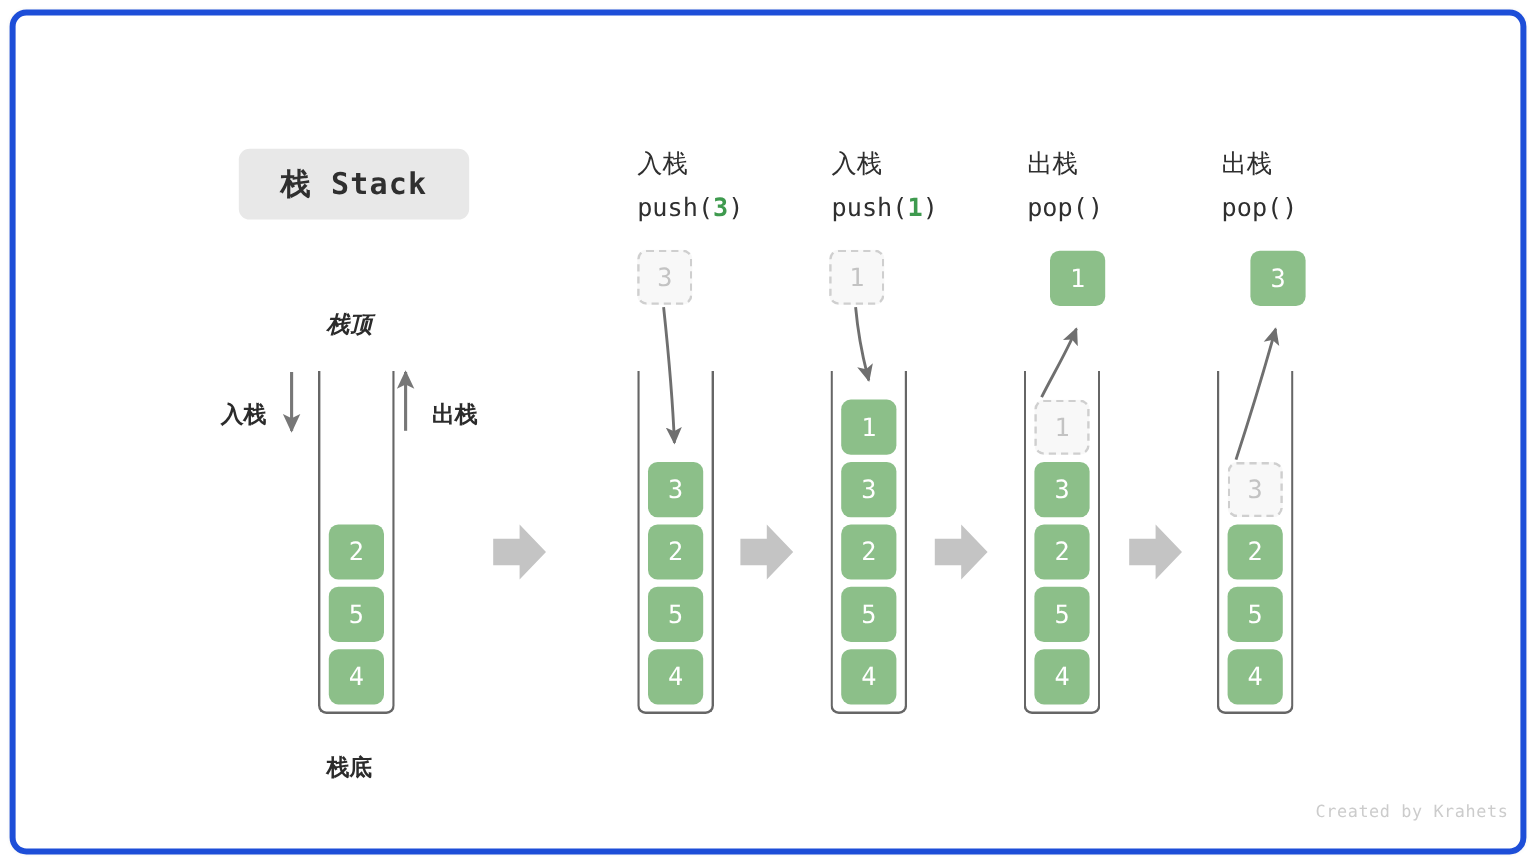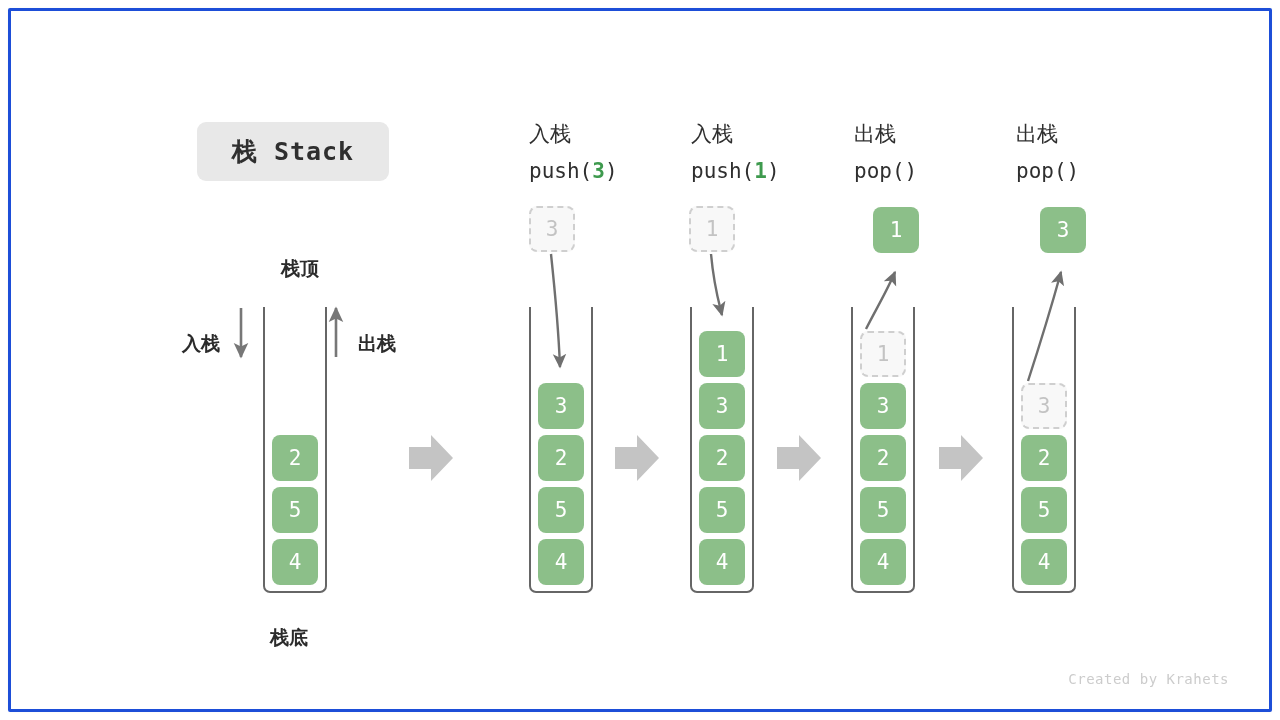--- a/index.html
+++ b/index.html
@@ -7,22 +7,22 @@
     width: 1280px; height: 720px;
     background: #ffffff;
     font-family: "Liberation Sans", "DejaVu Sans", sans-serif;
     overflow: hidden;
   }
   #card {
     position: absolute;
     left: 8px; top: 8px;
     width: 1264px; height: 704px;
     background: #ffffff;
-    border: 3px solid #1d4ed8;
-    border-radius: 2px;
+    border: 5px solid #1d4ed8;
+    border-radius: 14px;
     box-shadow: 0 0 3px rgba(0,0,0,0.045);
     overflow: hidden;
   }
   #stage { position: absolute; inset: 0; }
 
   
   #title-badge {
     position: absolute;
     left: 186px; top: 111px;
     width: 192px; height: 59px;
@@ -76,36 +76,36 @@
     background: #f8f8f8; color: #c3c3c3;
     border: 2px dashed #cfcfcf;
   }
 
   
   #overlay { position: absolute; inset: 0; width: 1264px; height: 704px; pointer-events: none; }
 
   
   #watermark {
     position: absolute;
-    right: 40px; bottom: 22px;
+    right: 10px; bottom: 22px;
     font-family: "DejaVu Sans Mono", "Liberation Mono", monospace;
     font-size: 14px; color: #cccccc; letter-spacing: 0.5px;
   }
 </style>
 </head>
 <body>
 
 <div id="card">
   <div id="stage">
 
     <div id="title-badge">
       <span class="t">栈 Stack</span>
     </div>
 
-    <div class="cn-bold" style="left:270px; top:245px;">栈顶</div>
+    <div class="cn-bold" style="left:259px; top:245px;font-style:italic;">栈顶</div>
     <div class="cn-bold" style="left:259px; top:614px;text-align:right;">栈底</div>
     <div class="cn-bold" style="left:171px; top:320px;">入栈</div>
     <div class="cn-bold" style="left:347px; top:320px;">出栈</div>
 
     <div class="channel" style="left:252px; top:296px; height:286px;"></div>
     <div class="cell solid" style="left:261px; top:424px;">2</div>
     <div class="cell solid" style="left:261px; top:476px;">5</div>
     <div class="cell solid" style="left:261px; top:528px;">4</div>
 
     <div class="col-head" style="left:518px; top:105px;">

